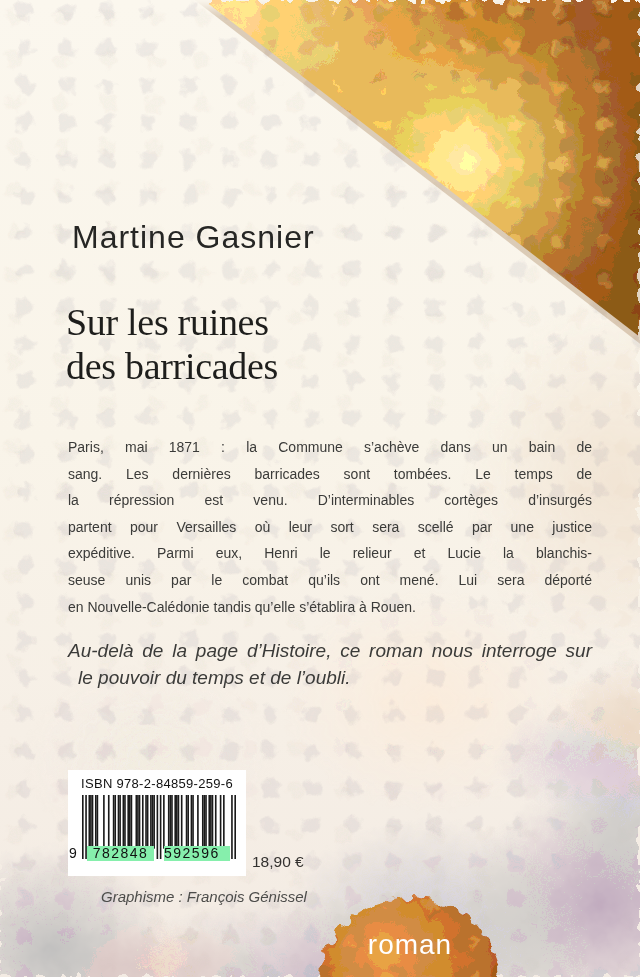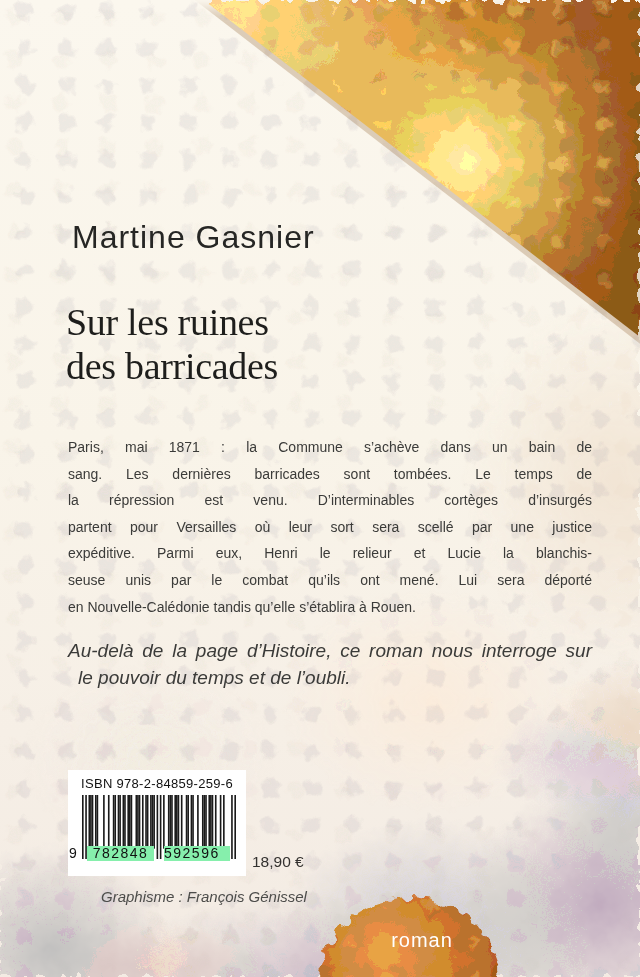--- a/index.html
+++ b/index.html
@@ -120,22 +120,22 @@
     background:
       radial-gradient(circle at 35% 28%, rgba(230,162,82,0.90), rgba(230,162,82,0) 62%),
       radial-gradient(circle at 30% 45%, rgba(120,70,26,0.22) 0 6px, rgba(120,70,26,0) 10px),
       radial-gradient(circle at 75% 20%, rgba(236,178,104,0.30) 0 5px, rgba(236,178,104,0) 9px),
       radial-gradient(circle at 62% 62%, #c67c35, #aa6127 72%, #9c5722 100%);
     background-repeat:no-repeat,repeat,repeat,no-repeat;
     background-size:auto,34px 31px,41px 37px,auto;
     filter:url(#crystal);
   }
   .genre-label{
-    position:absolute; left:330px; top:929px; width:184px;
-    text-align:center; font-size:20px; letter-spacing:1px; color:#ffffff;
+    position:absolute; left:318px; top:929px; width:184px;
+    text-align:center; font-size:28px; letter-spacing:1px; color:#ffffff;
   }
   .svgdefs{position:absolute; width:0; height:0;}
 </style>
 </head>
 <body>
 
 <div class="page">
 
   <div class="layer faint-tex"></div>
   <div class="layer bottom-tex"></div>

